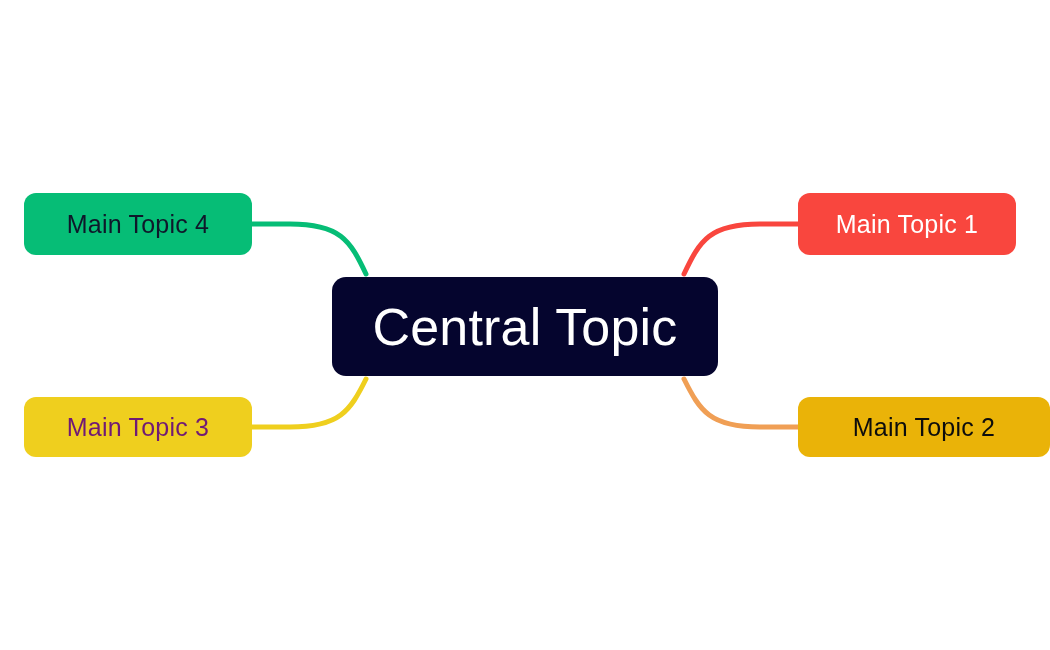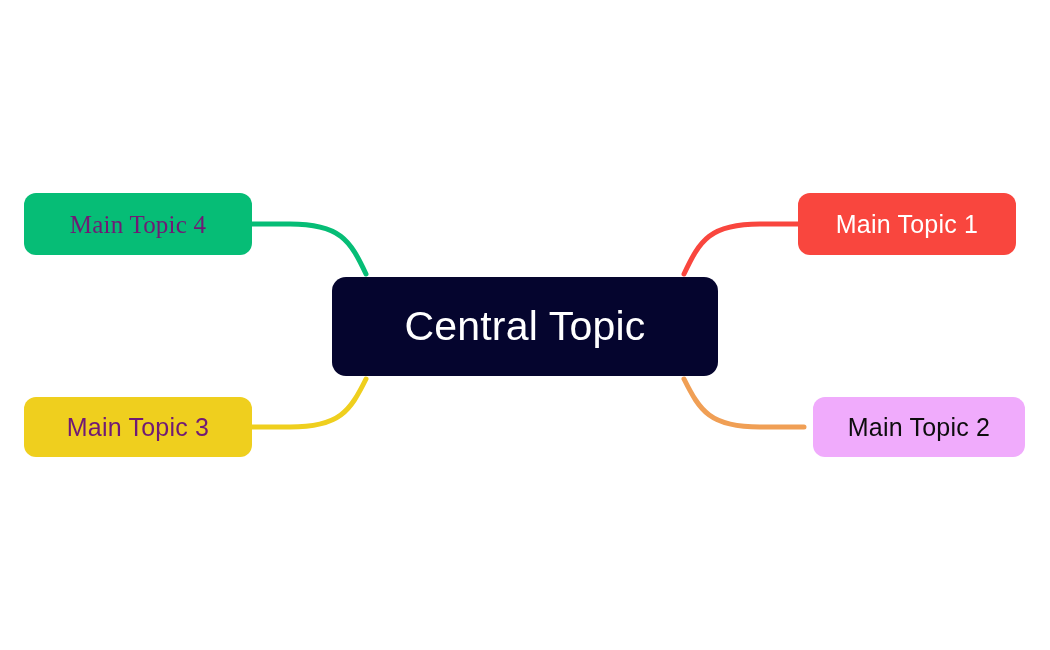--- a/index.html
+++ b/index.html
@@ -46,21 +46,21 @@
   #node-central {
     left: 332px;
     top: 277px;
     width: 386px;
     height: 99px;
     border-radius: 14px;
     background: #05052e;
   }
   #node-central .node-label {
     color: #ffffff;
-    font-size: 41px;
+    font-size: 52px;
     letter-spacing: 0.2px;
     font-weight: 400;
   }
 
   
   .branch .node-label {
     font-size: 25px;
     font-weight: 400;
     letter-spacing: 0.2px;
   }
@@ -69,44 +69,43 @@
     top: 193px;
     width: 218px;
     height: 62px;
     background: #f9463e;
   }
   #node-topic-1 .node-label { color: #ffffff; }
 
   #node-topic-2 {
     left: 798px;
     top: 397px;
-    width: 212px;
+    width: 252px;
     height: 60px;
-    background: #f0abfc;
-    margin-left: 15px;
+    background: #eab308;
   }
   #node-topic-2 .node-label { color: #0d0d0d; }
 
   #node-topic-3 {
     left: 24px;
     top: 397px;
     width: 228px;
     height: 60px;
     background: #efcf1e;
   }
   #node-topic-3 .node-label { color: #701a75; }
 
   #node-topic-4 {
     left: 24px;
     top: 193px;
     width: 228px;
     height: 62px;
     background: #06bd76;
   }
-  #node-topic-4 .node-label { color: #701a75; font-family: Liberation Serif, serif; }
+  #node-topic-4 .node-label { color: #0f172a; }
 </style>
 </head>
 <body>
 
 <div id="mindmap-canvas">
 
   <svg id="connector-layer" viewBox="0 0 1050 650" xmlns="http://www.w3.org/2000/svg">
     <path fill="none" stroke="#06bd76" stroke-width="5" stroke-linecap="round" d="M 246 224 L 290 224 C 340 224 350 240 366 274"></path>
     <path fill="none" stroke="#f9463e" stroke-width="5" stroke-linecap="round" d="M 804 224 L 760 224 C 710 224 700 240 684 274"></path>
     <path fill="none" stroke="#efcf1e" stroke-width="5" stroke-linecap="round" d="M 246 427 L 290 427 C 340 427 350 411 366 379"></path>

